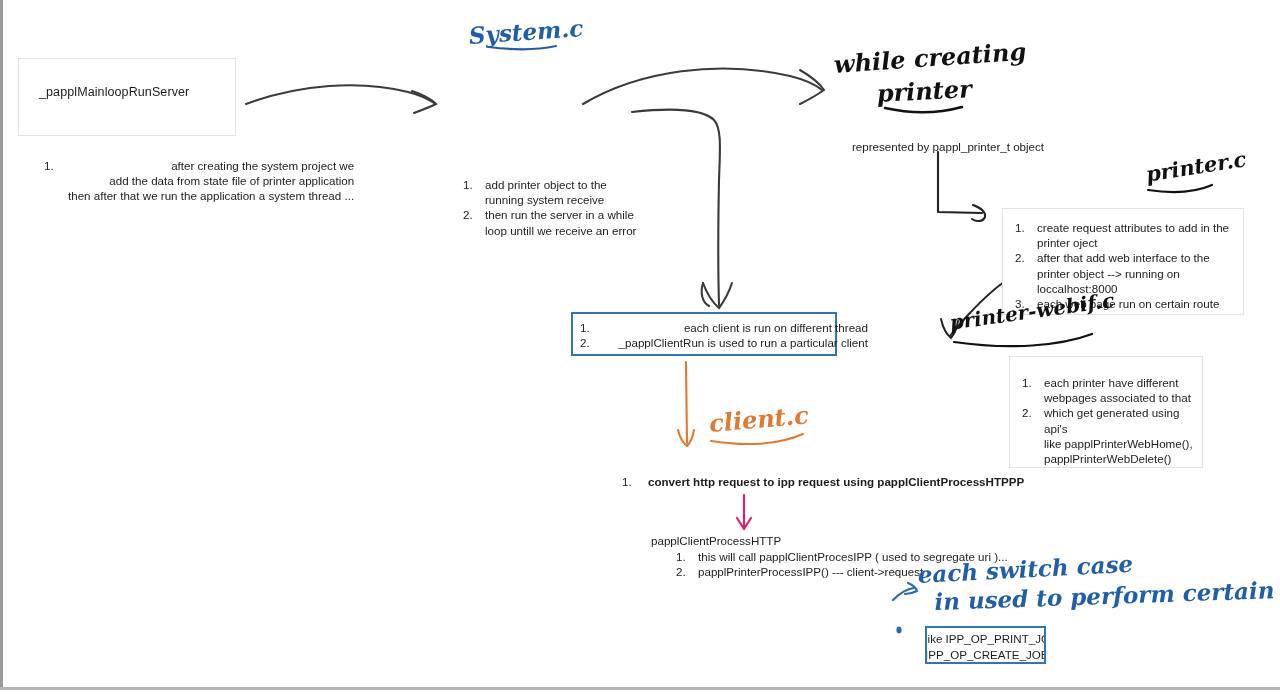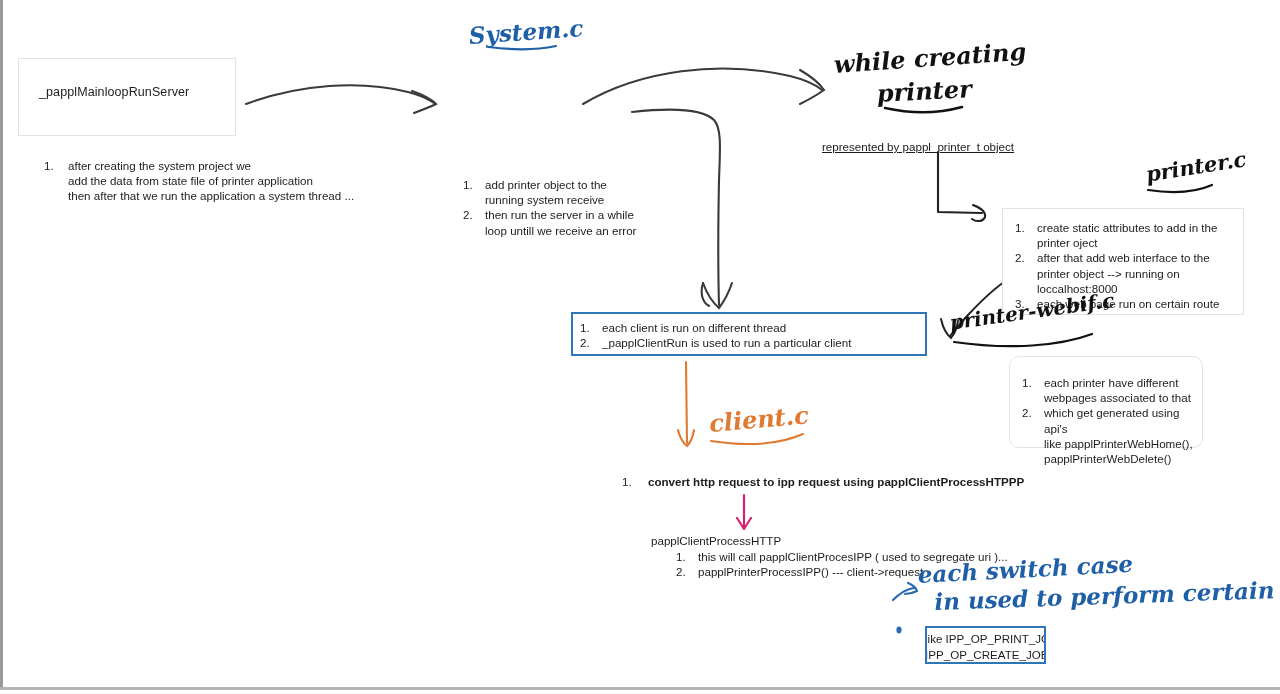--- a/index.html
+++ b/index.html
@@ -136,71 +136,71 @@
   </svg>
 
   <div class="box" style="left:18px;top:58px;width:218px;height:78px;">
     <div class="nodelabel" style="left:20px;top:26px;">_papplMainloopRunServer</div>
   </div>
 
 
   <div class="box" style="left:1002px;top:208px;width:242px;height:107px;">
     <div class="listwrap" style="left:4px;top:11px;width:234px;">
       <ol class="num">
-        <li>create static attributes to  add in the
+        <li>create request attributes to  add in the
 printer oject</li>
         <li>after that add web interface to the
 printer object --&gt; running on
 loccalhost:8000</li>
         <li>each web page run on certain route</li>
       </ol>
     </div>
   </div>
 
-  <div class="box" style="left:1009px;top:356px;width:194px;height:92px;border-radius:10px;">
+  <div class="box" style="left:1009px;top:356px;width:194px;height:112px;">
     <div class="listwrap" style="left:4px;top:18px;width:188px;">
       <ol class="num">
         <li>each printer have different
 webpages associated to that</li>
         <li>which get generated using api's
 like papplPrinterWebHome(),
 papplPrinterWebDelete()</li>
       </ol>
     </div>
   </div>
 
-  <div class="box blue" style="left:571px;top:312px;width:356px;height:44px;">
+  <div class="box blue" style="left:571px;top:312px;width:266px;height:44px;text-align:right;">
     <div class="listwrap" style="left:-1px;top:6px;width:296px;">
       <ol class="num">
         <li>each client is run on different thread</li>
         <li>_papplClientRun is used to run a particular client</li>
       </ol>
     </div>
   </div>
 
   <div class="box blue clip-left" style="left:925px;top:626px;width:121px;height:38px;">
     <div class="txt" style="left:-2px;top:3px;line-height:16px;">like IPP_OP_PRINT_JOB</div>
     <div class="txt" style="left:-2px;top:19px;line-height:16px;">IPP_OP_CREATE_JOB</div>
   </div>
 
   <div class="txt" style="left:44px;top:158px;">1.</div>
-  <div class="txt" style="left:68px;top:158px;">after creating the system project we
+  <div class="txt" style="left:68px;top:158px;text-align:right;">after creating the system project we
 add the data from state file of printer application
 then after that we run the application a system thread ...</div>
 
   <div class="listwrap" style="left:455px;top:177px;width:200px;">
     <ol class="num">
       <li>add printer object to the
 running system receive</li>
       <li>then run the server in a while
 loop untill we receive an error</li>
     </ol>
   </div>
 
-  <div class="txt" style="left:822px;top:139px;text-decoration:underline;">represented by pappl_printer_t object</div>
+  <div class="txt" style="left:852px;top:139px;">represented by pappl_printer_t object</div>
 
   <div class="txt" style="left:622px;top:474px;">1.</div>
   <div class="txt" style="left:648px;top:474px;font-weight:bold;">convert http request to ipp request using papplClientProcessHTPPP</div>
 
   <div class="txt" style="left:651px;top:533px;">papplClientProcessHTTP</div>
   <div class="listwrap" style="left:668px;top:549px;width:420px;">
     <ol class="num">
       <li>this will call papplClientProcesIPP   ( used to segregate uri )...</li>
       <li>papplPrinterProcessIPP()   --- client-&gt;request</li>
     </ol>

